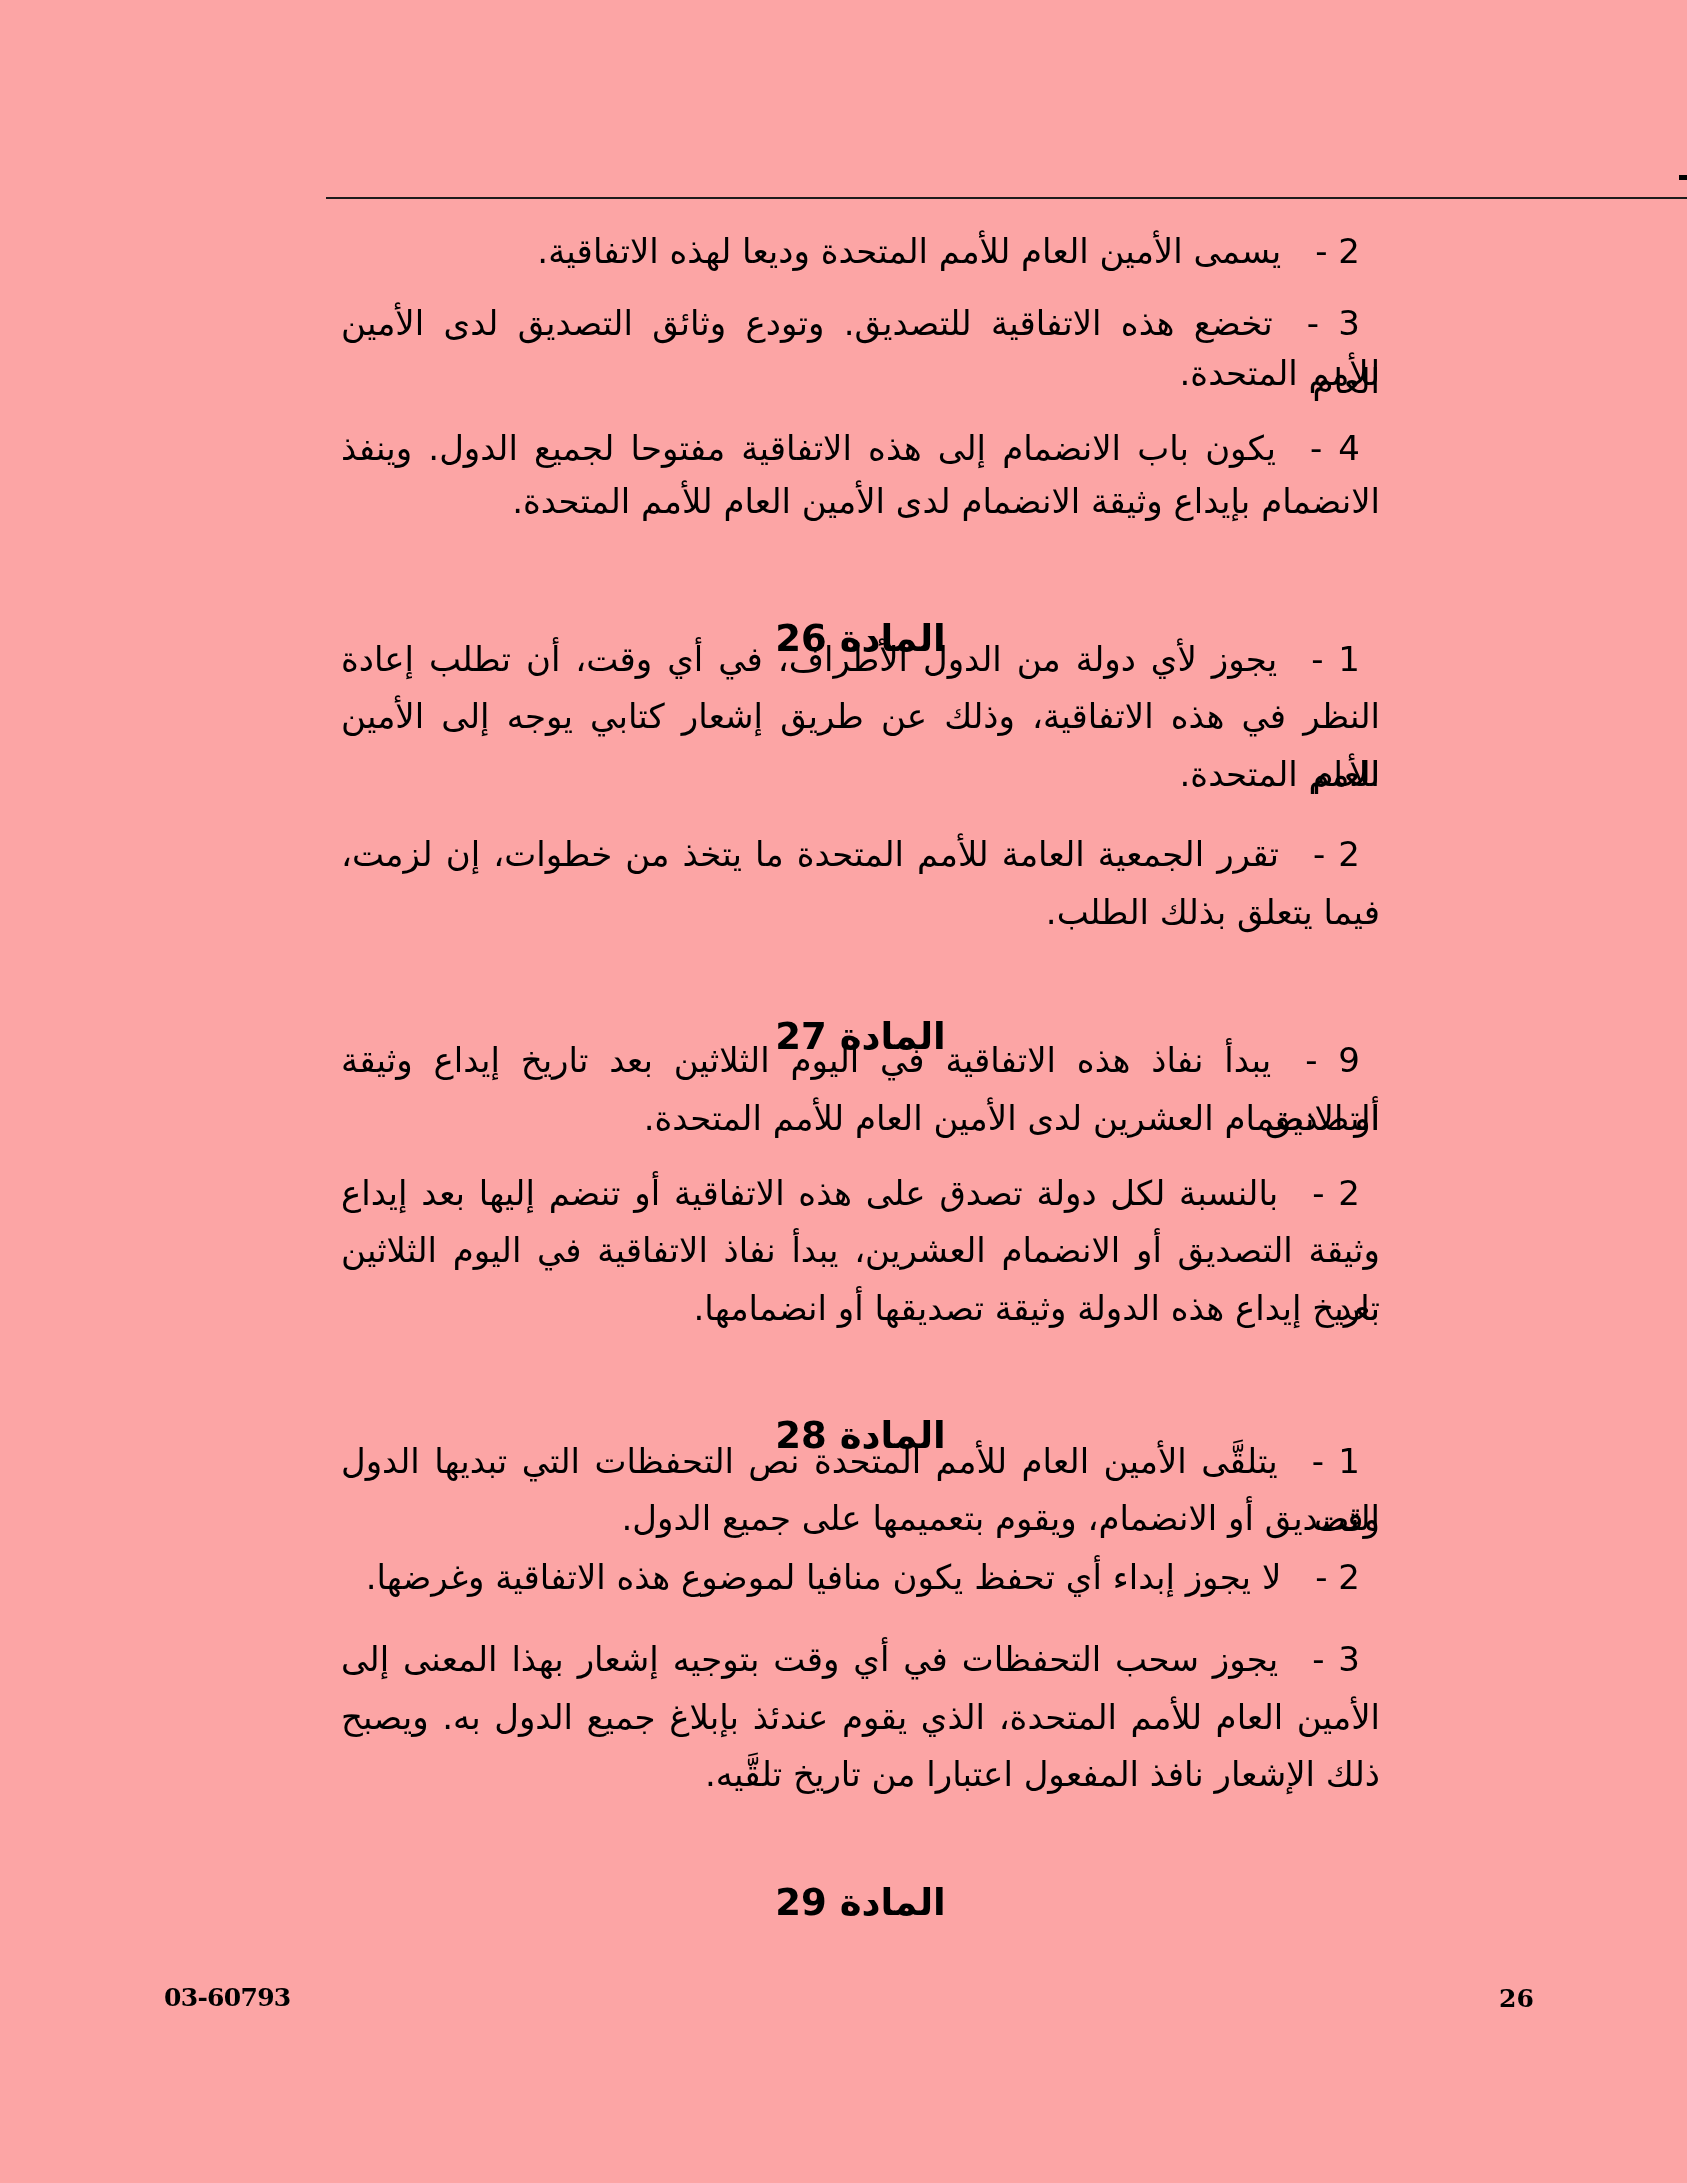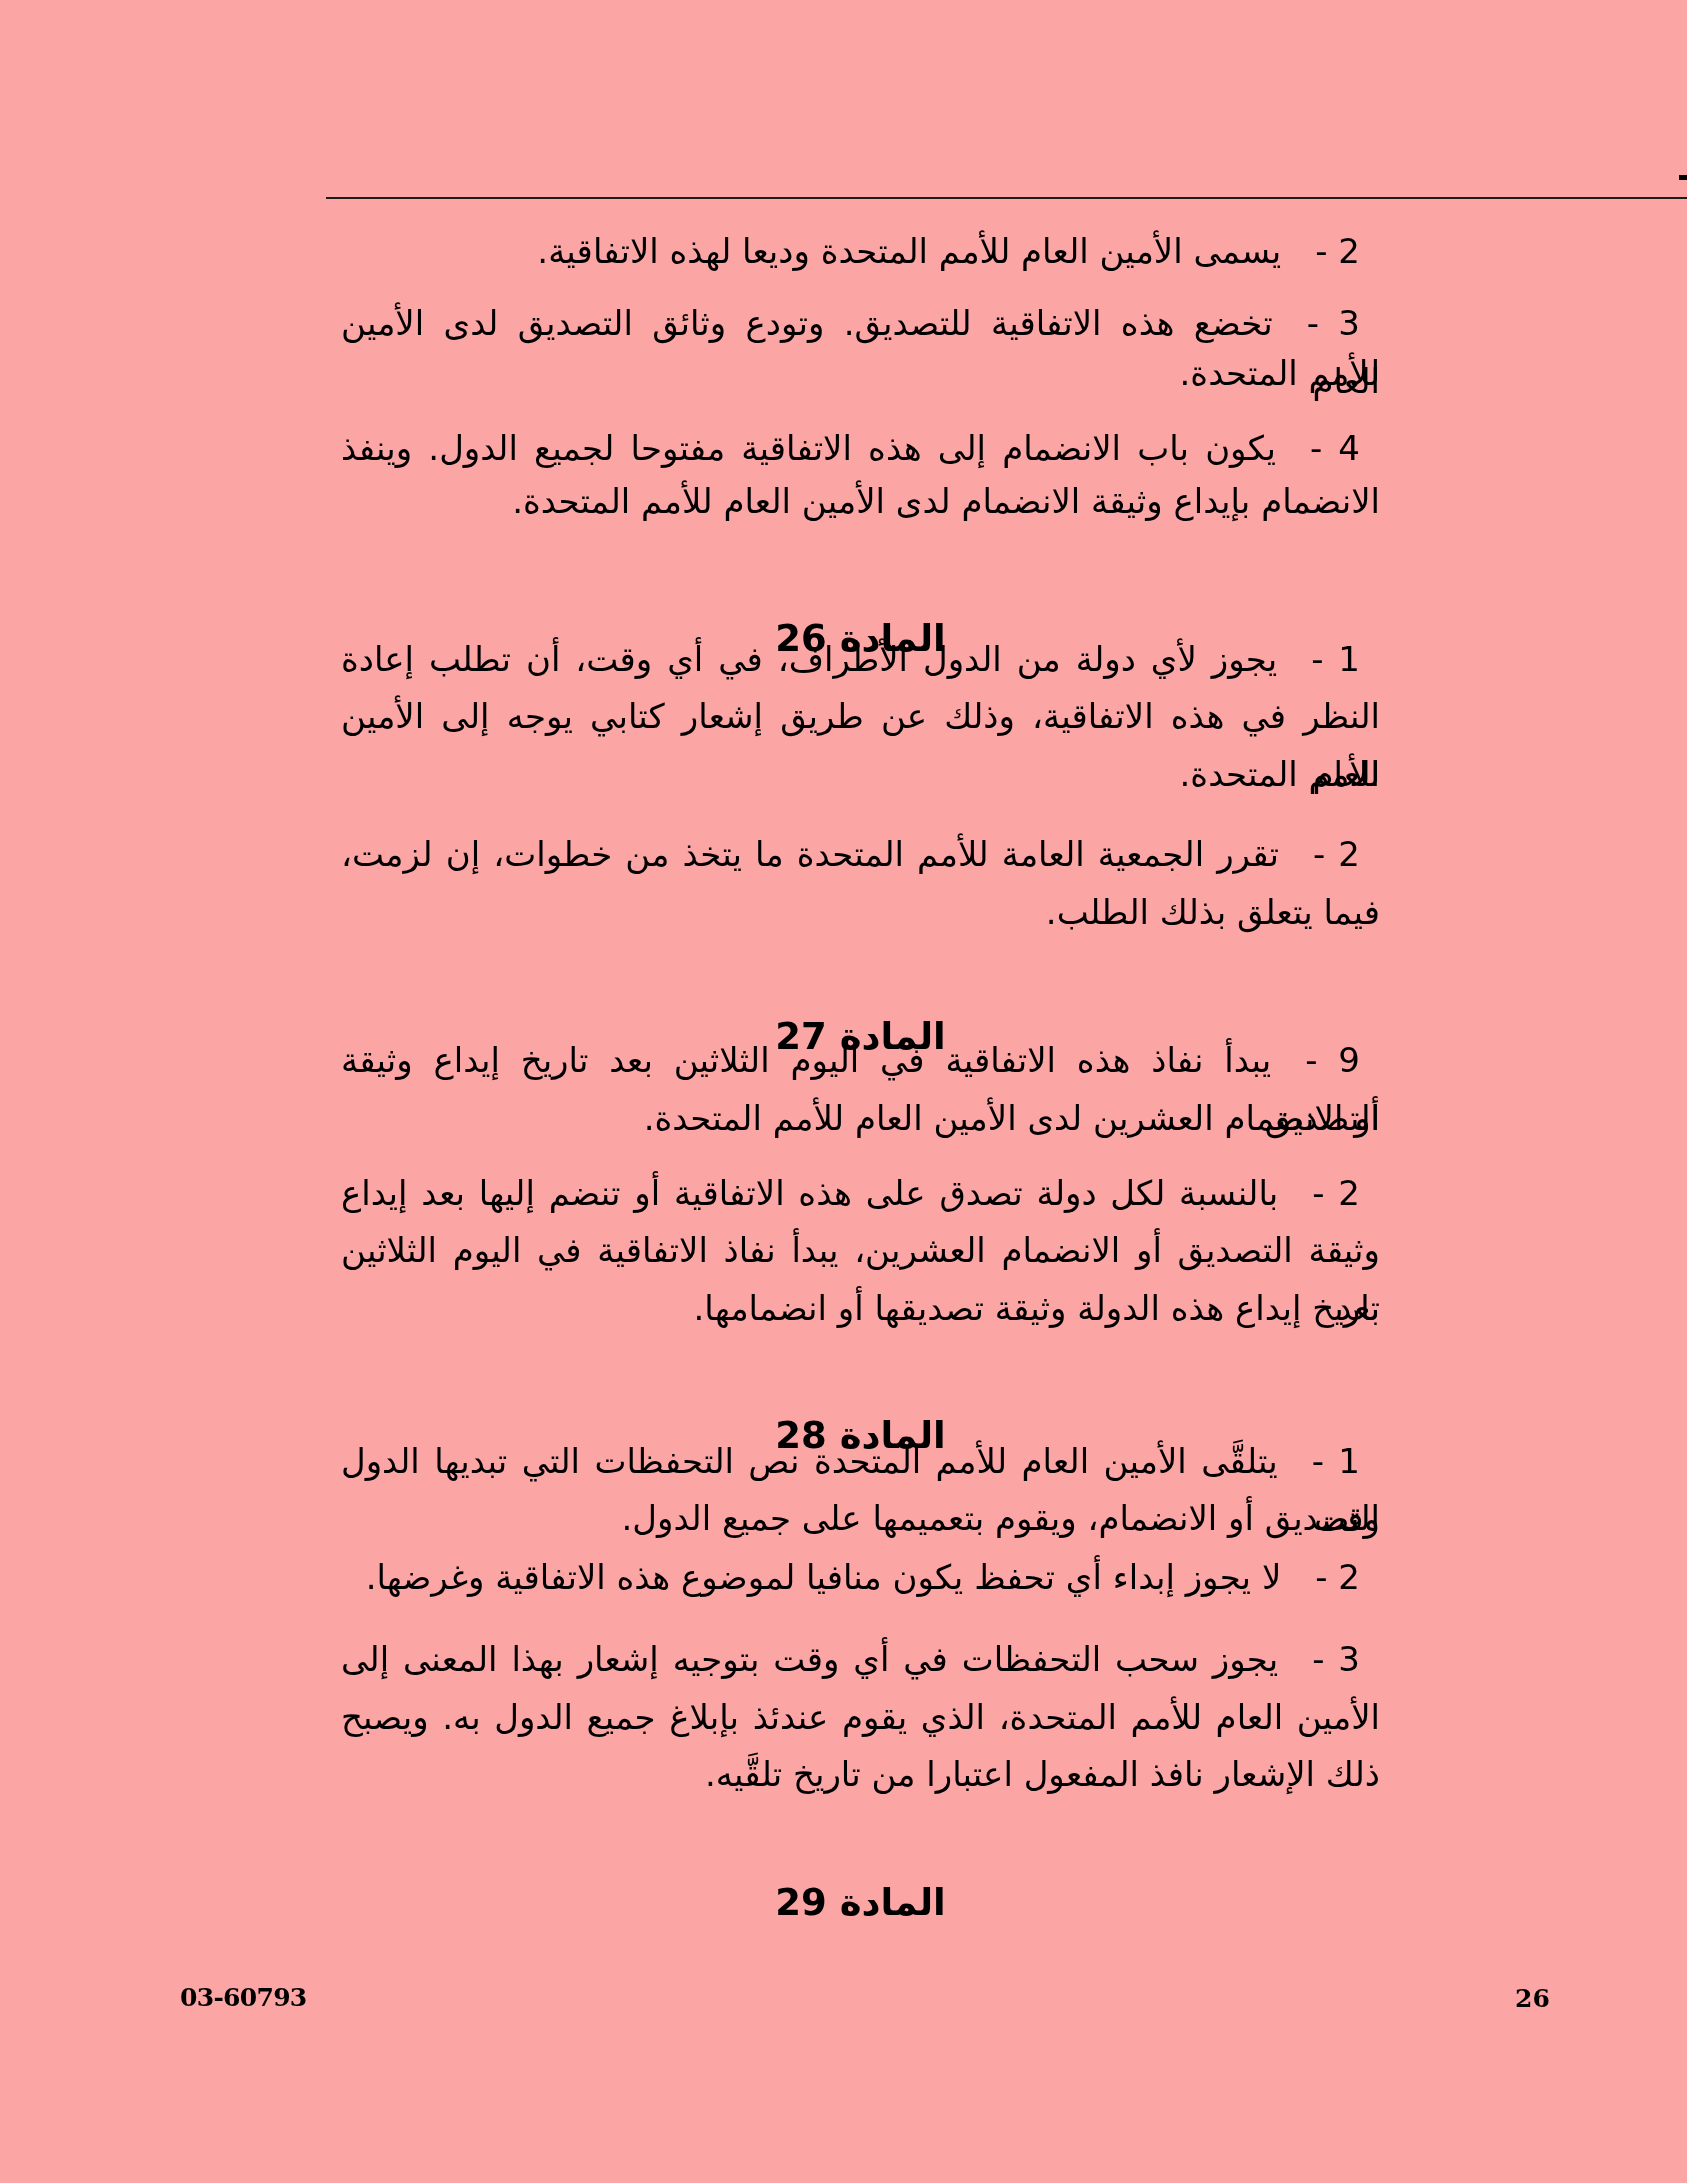--- a/index.html
+++ b/index.html
@@ -67,21 +67,20 @@
     font-size: 37px;
     margin-top: 48px;
   }
   .footer-item {
     position: absolute;
     font-family: "DejaVu Serif", serif;
     font-weight: bold;
     font-size: 25px;
     line-height: 26.5px;
     color: #000;
-    margin-left: 16px;
   }
   .footer-doc-symbol {
     top: 1985px;
     left: 164px;
     letter-spacing: -0.7px;
   }
   .footer-page-number {
     top: 1986px;
     left: 1499px;
   }

